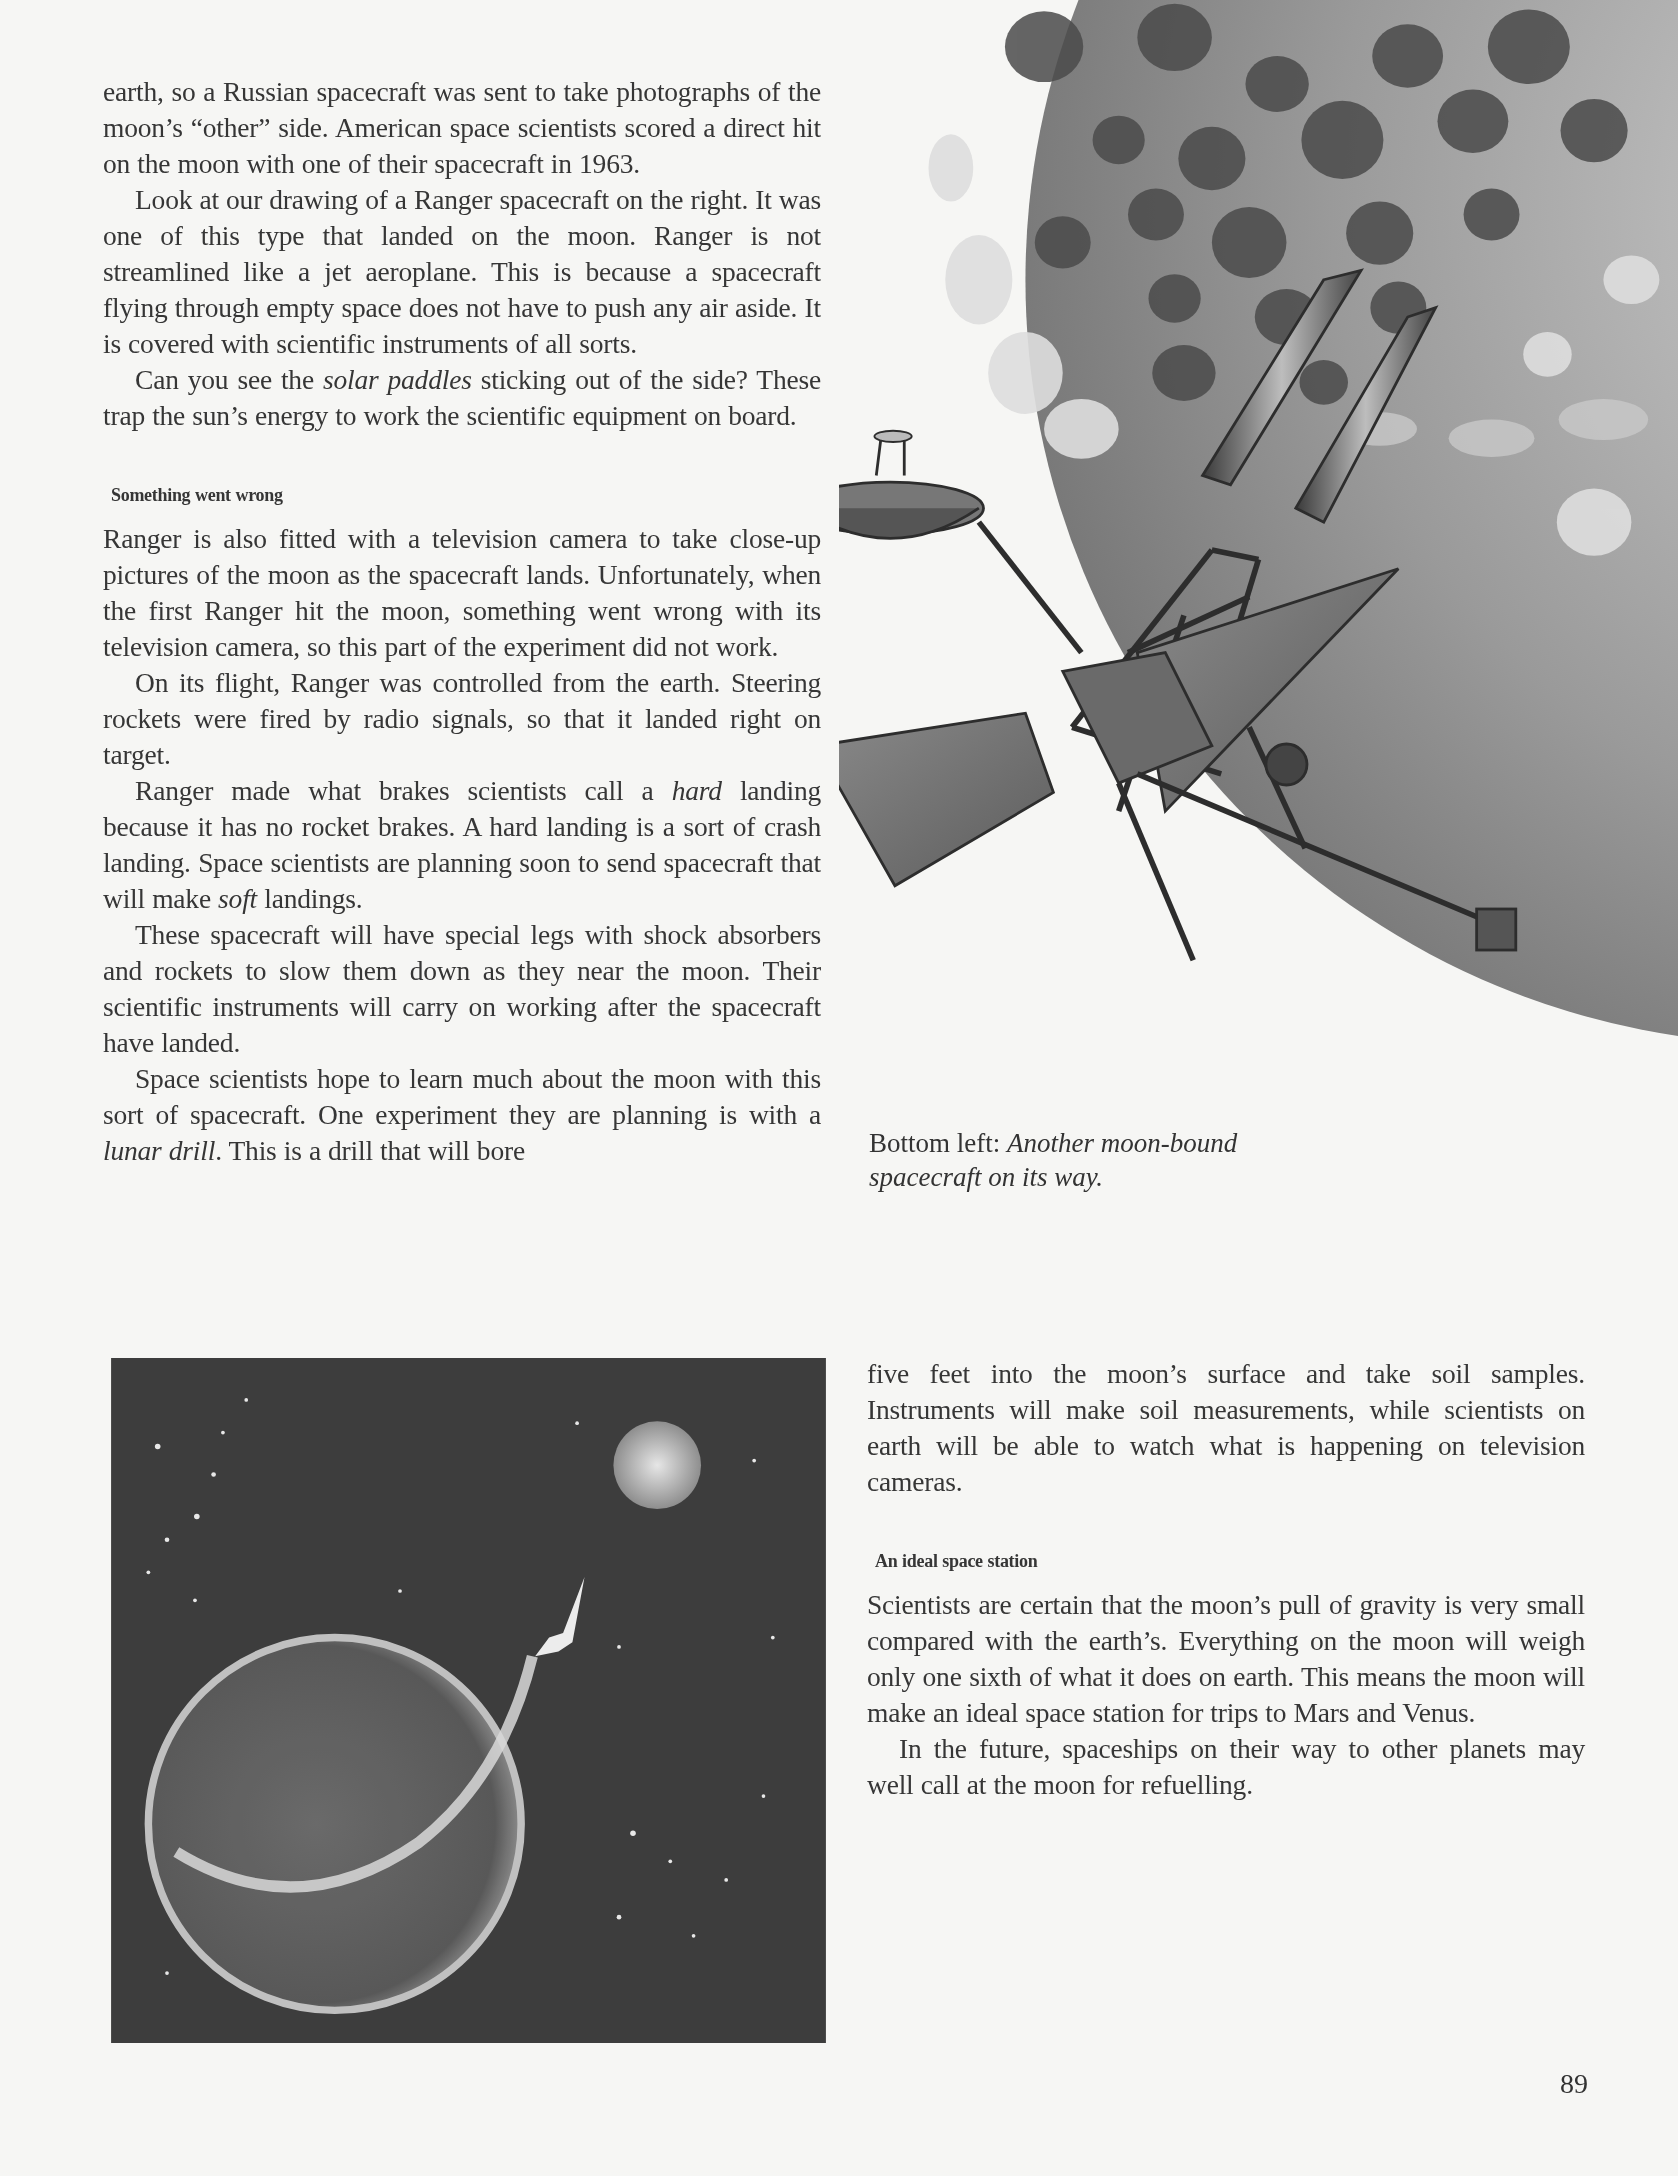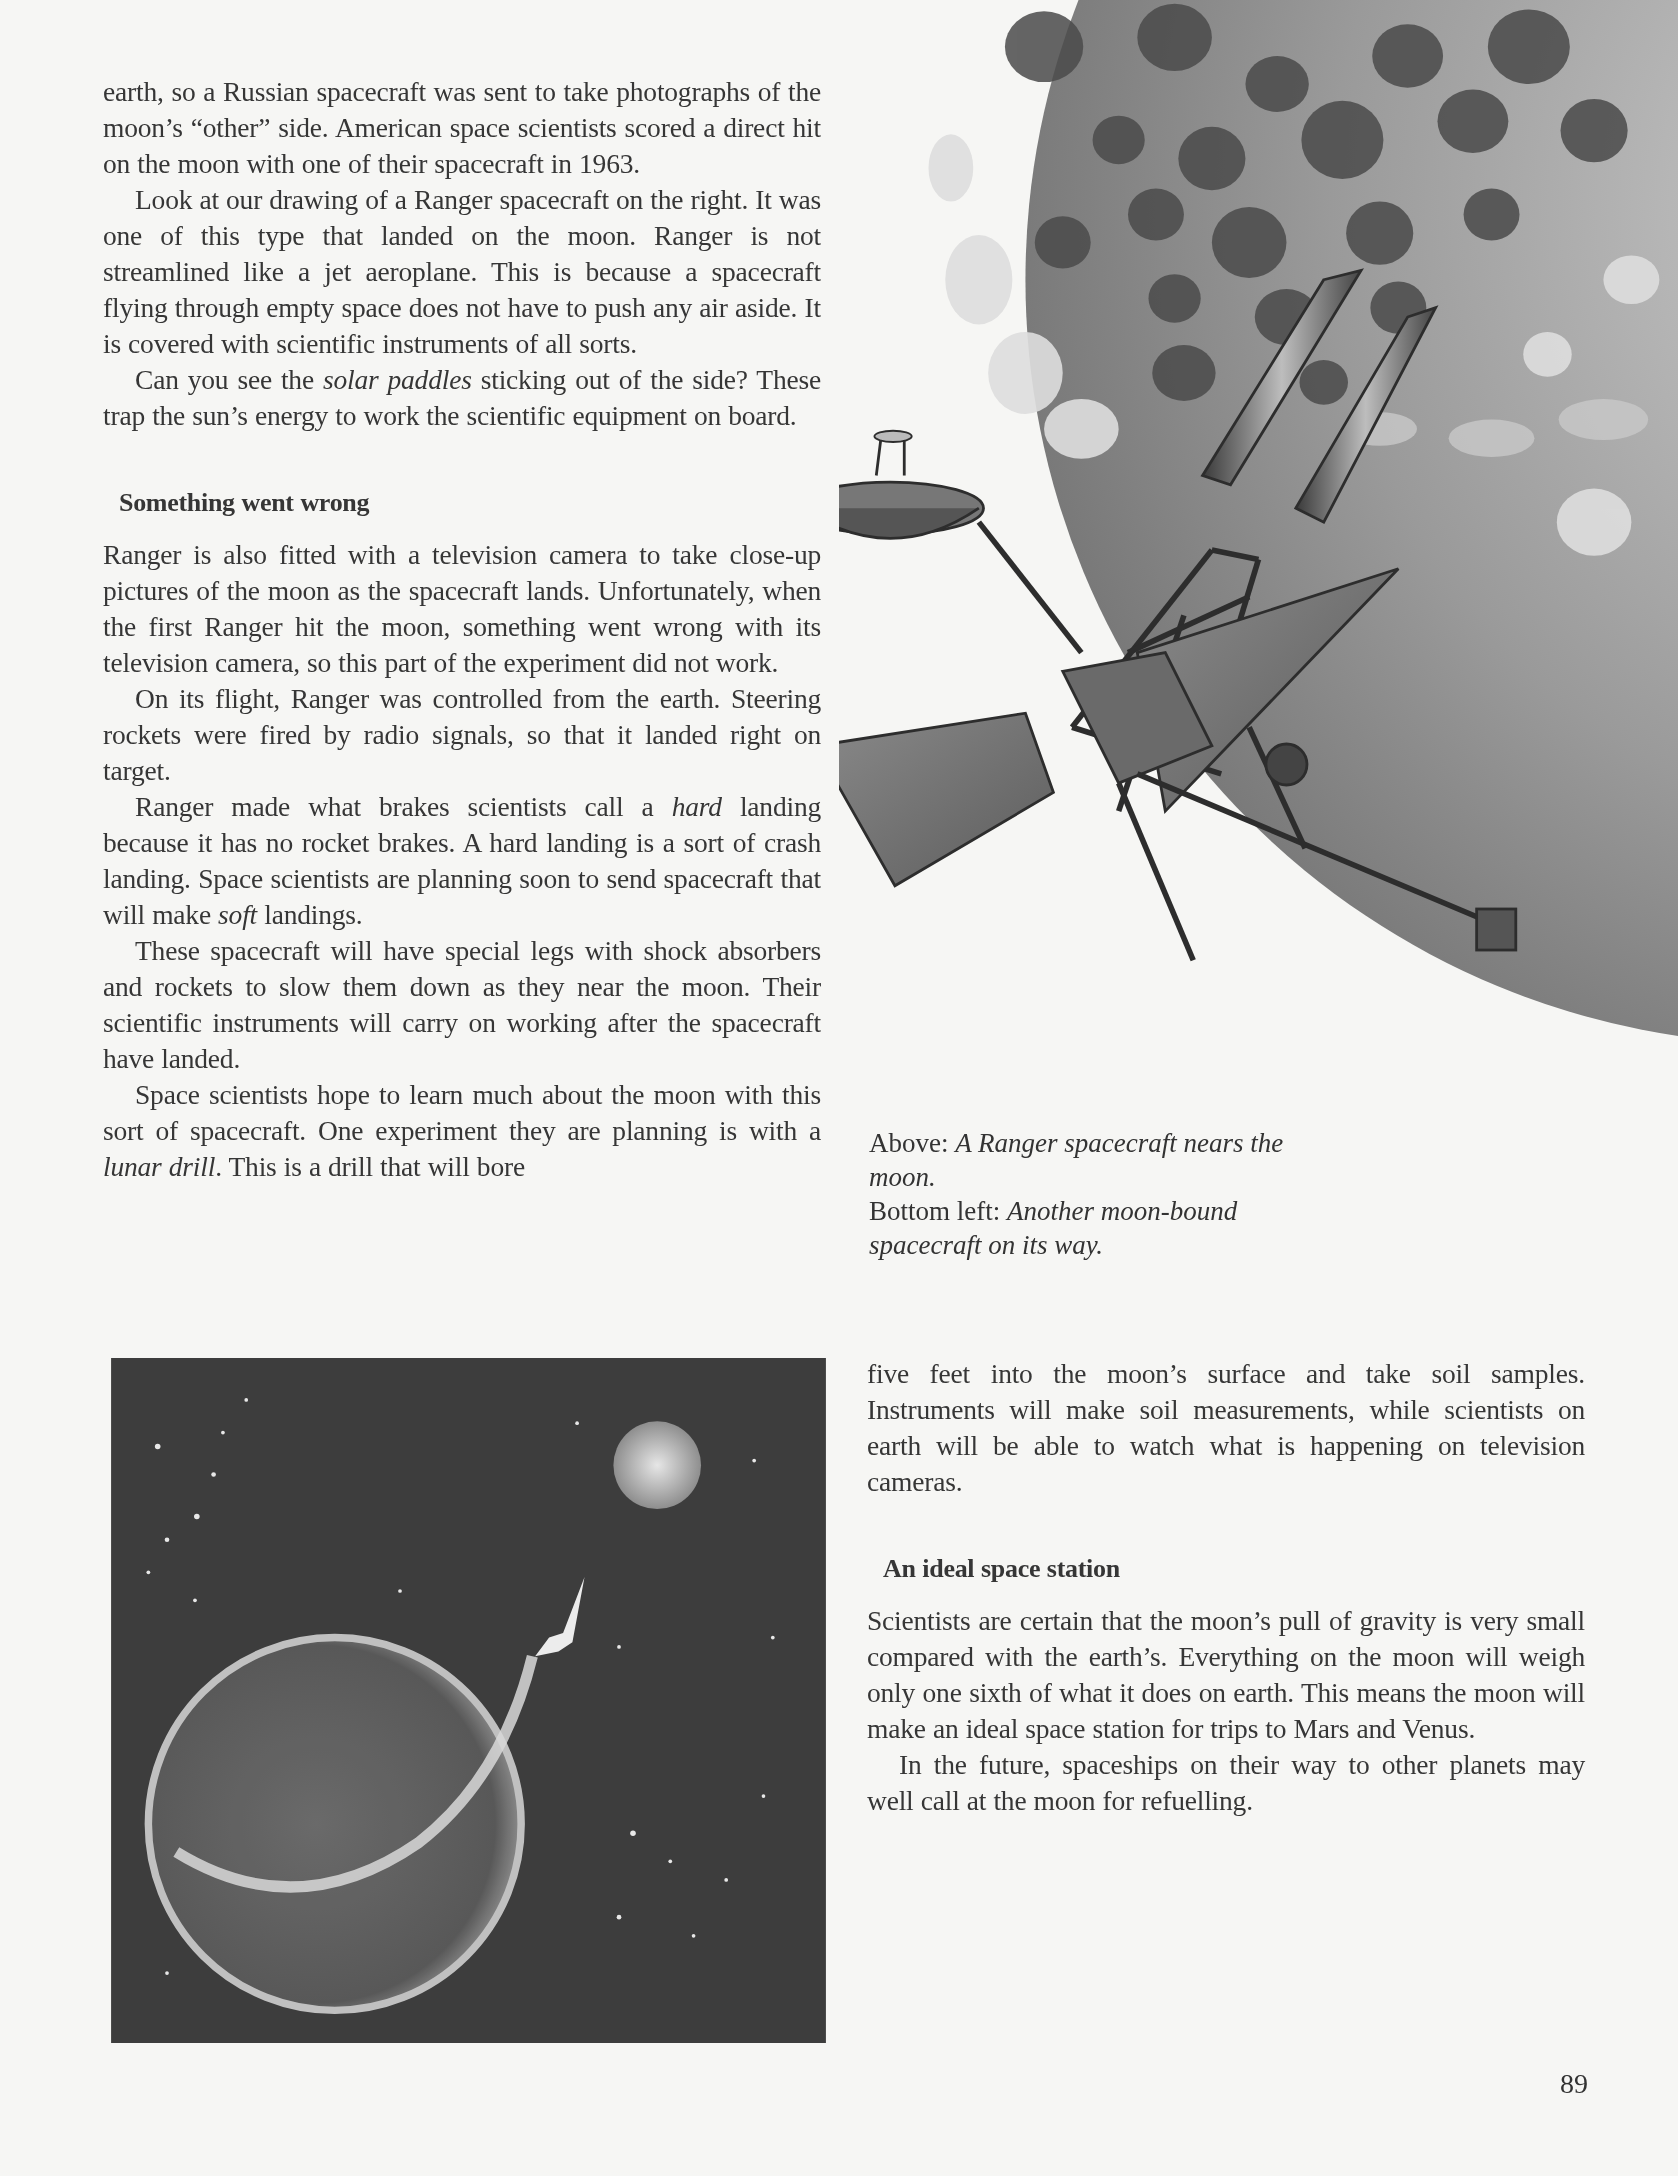--- a/index.html
+++ b/index.html
@@ -13,21 +13,21 @@
     position: absolute;
     font-size: 27.5px;
     line-height: 36px;
     text-align: justify;
     letter-spacing: -0.2px;
     word-spacing: 0.5px;
   }
   .col p { margin: 0; text-indent: 32px; }
   .col p.noindent { text-indent: 0; }
   .col h3 {
-    margin: 16px; font-size: 26px; font-weight: bold; line-height: 36px;
+    margin: 8px; font-size: 18px; font-weight: bold; line-height: 36px;
     letter-spacing: -0.3px;
   }
   .col em { }
   #left-col { left: 103px; top: 74px; width: 718px; }
   #right-col { left: 867px; top: 1356px; width: 718px; }
   .gap { height: 35px; }
   #caption {
     position: absolute; left: 869px; top: 1126px; width: 420px;
     font-size: 27px; line-height: 34px; color: #333;
   }
@@ -184,21 +184,20 @@
   <div class="gap"></div>
   <h3>Something went wrong</h3>
   <p class="noindent">Ranger is also fitted with a television camera to take close-up pictures of the moon as the spacecraft lands. Unfortunately, when the first Ranger hit the moon, something went wrong with its television camera, so this part of the experiment did not work.</p>
   <p>On its flight, Ranger was controlled from the earth. Steering rockets were fired by radio signals, so that it landed right on target.</p>
   <p><span>Ranger made what brakes scientists call a </span><em>hard</em><span> landing because it has no rocket brakes. A hard landing is a sort of crash landing. Space scientists are planning soon to send spacecraft that will make </span><em>soft</em><span> landings.</span></p>
   <p>These spacecraft will have special legs with shock absorbers and rockets to slow them down as they near the moon. Their scientific instruments will carry on working after the spacecraft have landed.</p>
   <p><span>Space scientists hope to learn much about the moon with this sort of spacecraft. One experiment they are planning is with a </span><em>lunar drill</em><span>. This is a drill that will bore</span></p>
 </div>
 
 <div id="caption">
-  <div><span>Above: </span><em>A Ranger spacecraft nears the moon.</em></div>
   <div><span>Bottom left: </span><em>Another moon-bound spacecraft on its way.</em></div>
 </div>
 
 <div id="right-col" class="col">
   <p class="noindent">five feet into the moon’s surface and take soil samples. Instruments will make soil measurements, while scientists on earth will be able to watch what is happening on television cameras.</p>
   <div class="gap"></div>
   <h3>An ideal space station</h3>
   <p class="noindent">Scientists are certain that the moon’s pull of gravity is very small compared with the earth’s. Everything on the moon will weigh only one sixth of what it does on earth. This means the moon will make an ideal space station for trips to Mars and Venus.</p>
   <p>In the future, spaceships on their way to other planets may well call at the moon for refuelling.</p>
 </div>

